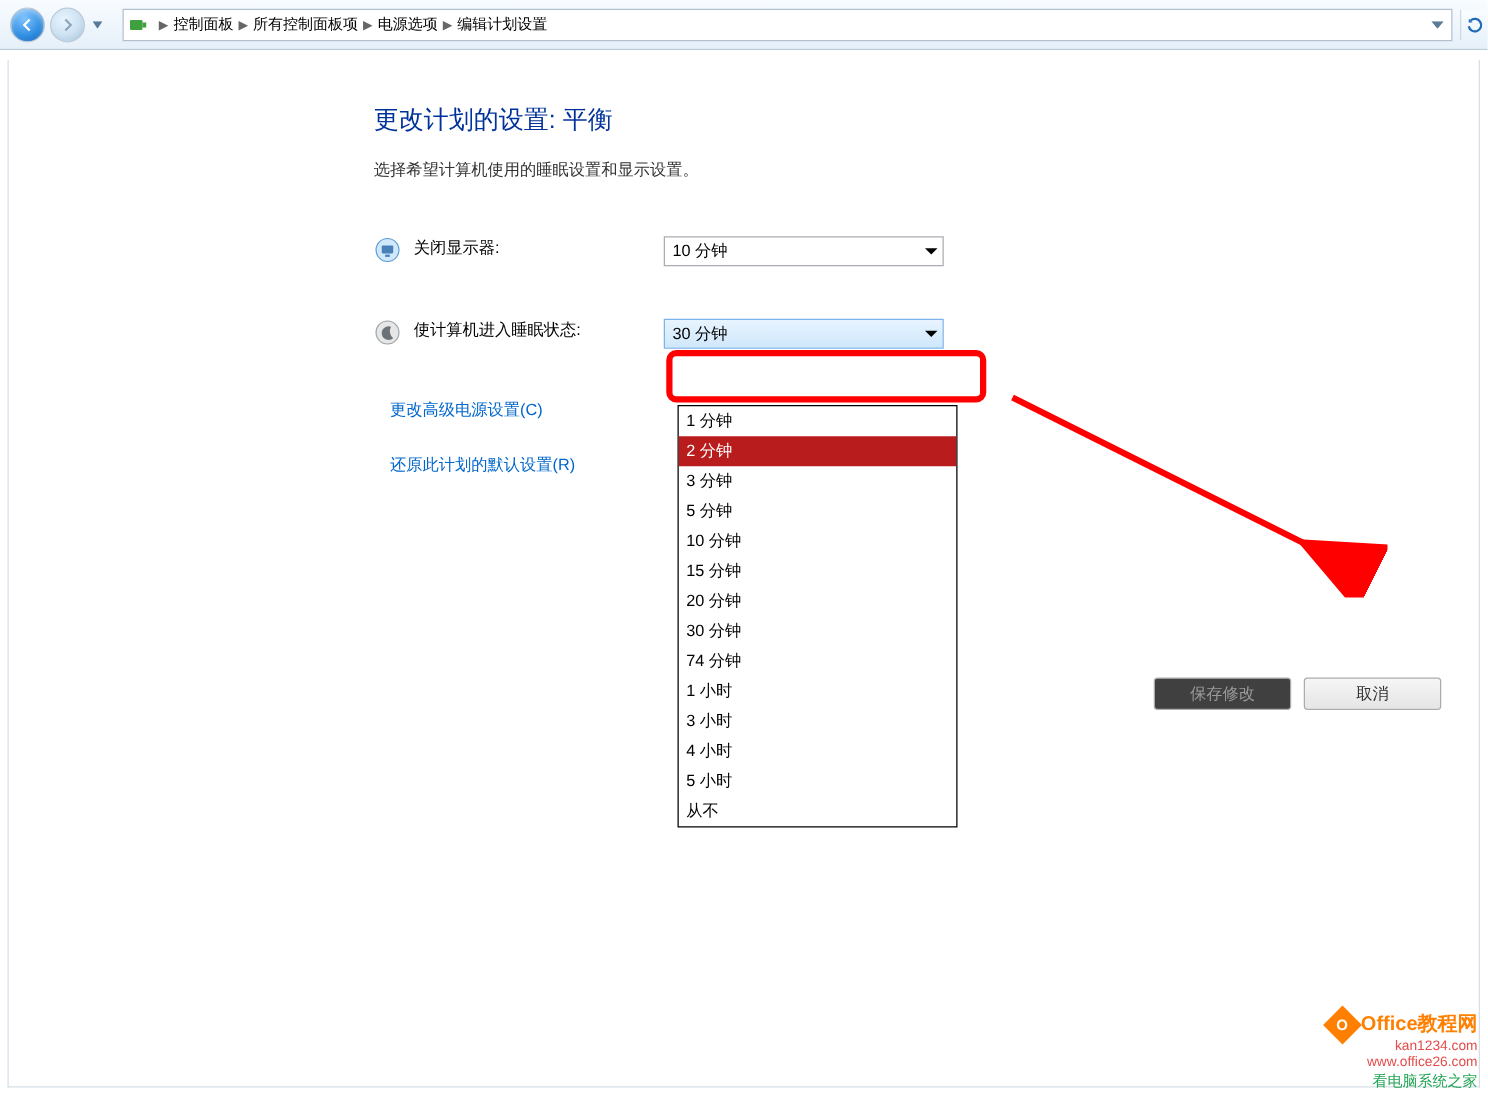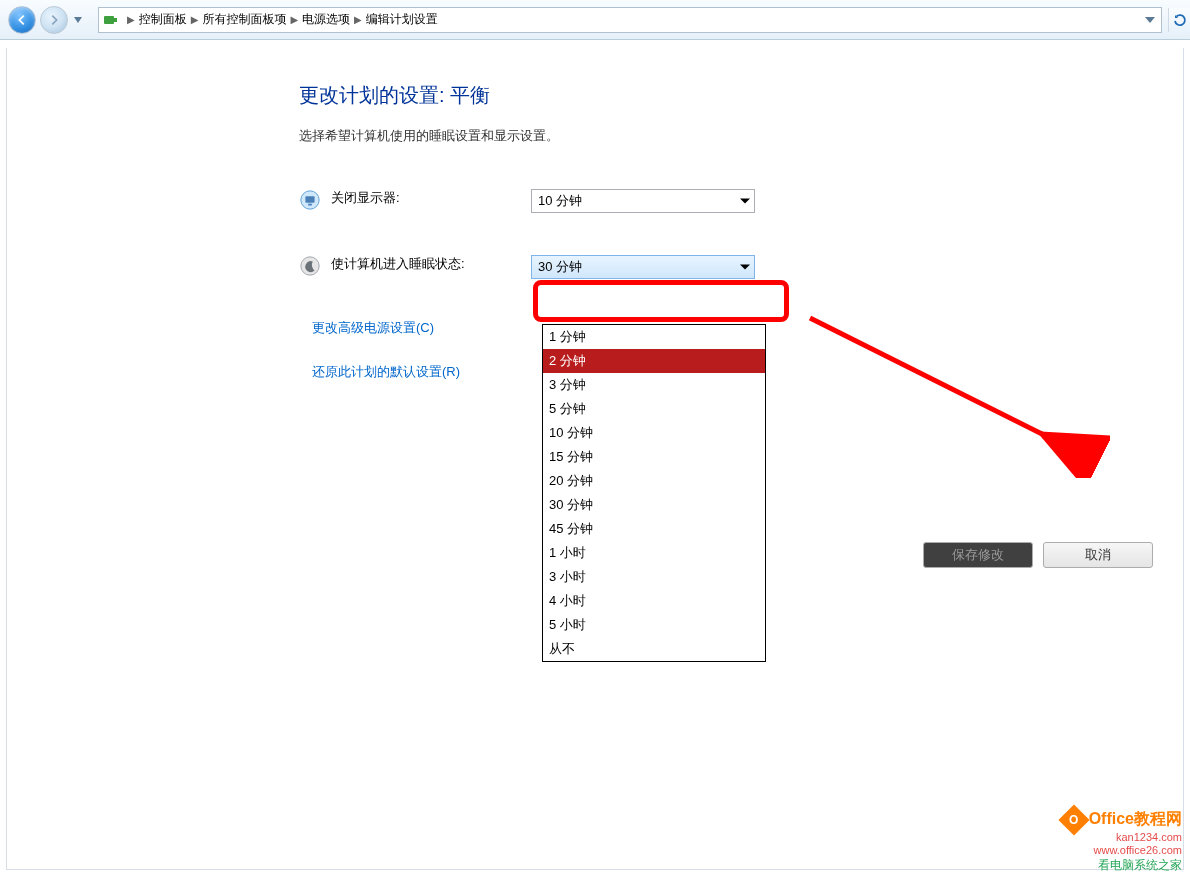--- a/index.html
+++ b/index.html
@@ -320,21 +320,21 @@
 
   <div class="dropdown-list" style="left:535px; top:276px;" id="dd-list">
       <div class="opt">1 分钟</div>
       <div class="opt selected">2 分钟</div>
       <div class="opt">3 分钟</div>
       <div class="opt">5 分钟</div>
       <div class="opt">10 分钟</div>
       <div class="opt">15 分钟</div>
       <div class="opt">20 分钟</div>
       <div class="opt">30 分钟</div>
-      <div class="opt">45 分钟</div>
+      <div class="opt">74 分钟</div>
       <div class="opt">1 小时</div>
       <div class="opt">3 小时</div>
       <div class="opt">4 小时</div>
       <div class="opt">5 小时</div>
       <div class="opt">从不</div>
     </div>
 
   <svg class="arrow-annot" style="left:783px; top:250px;" width="320" height="180">
     <defs>
       <marker id="ah" markerWidth="14" markerHeight="12" refX="2" refY="6" orient="auto">

